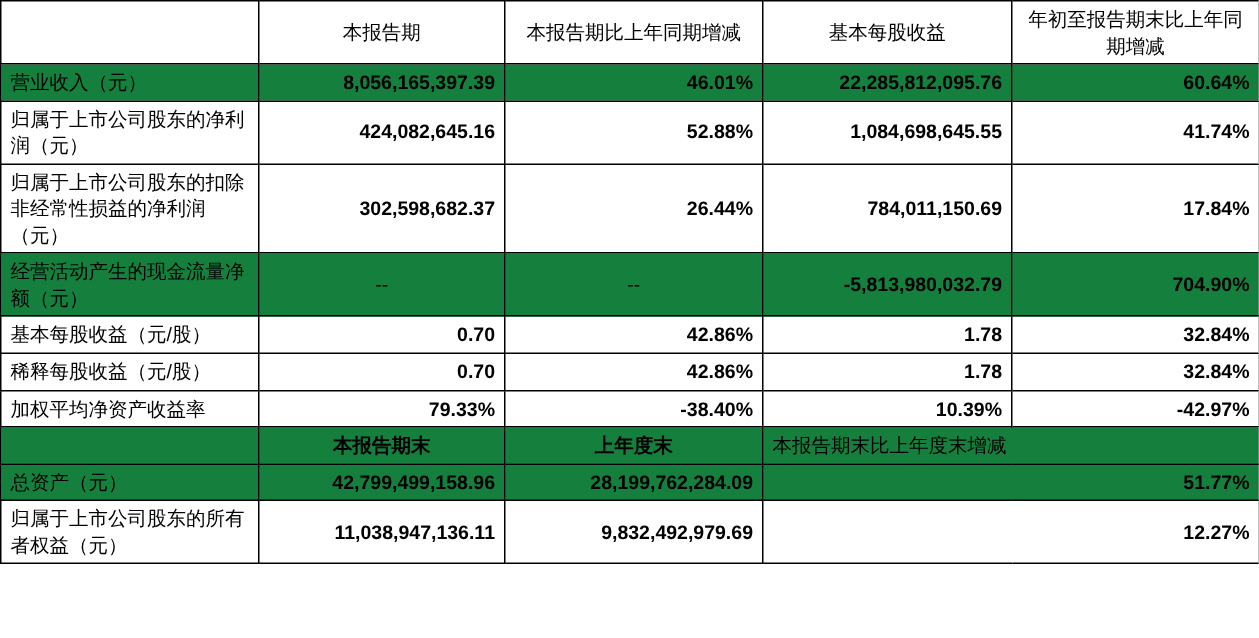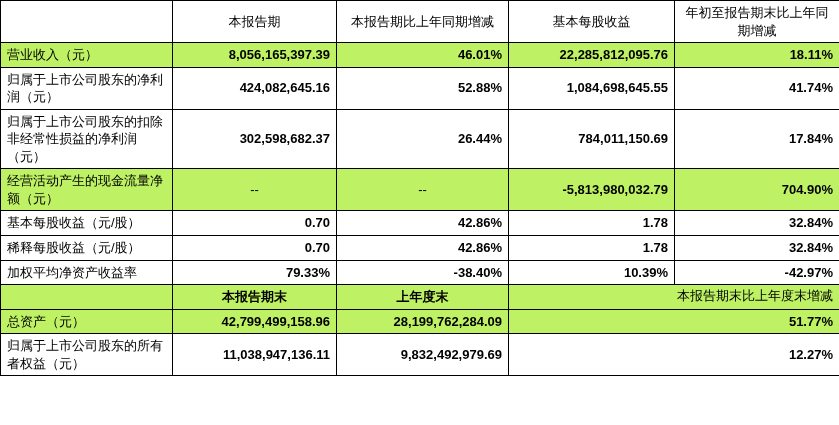--- a/index.html
+++ b/index.html
@@ -38,24 +38,24 @@
   .c-c { width: 166px; text-align: right; }
   .c-d { width: 165px; text-align: right; }
 
   .hdr {
     text-align: center;
     font-weight: normal;
   }
   .hdr-blank { }
   .right { text-align: right; font-weight: bold; }
   .dash { text-align: center; }
-  .shaded { background: #bef264; }
+  .shaded { background: #15803d; }
   .rowlabel { text-align: left; }
   .h-sub { text-align: center; font-weight: bold; }
-  .span-wide { text-align: right; font-family: Liberation Mono, monospace; }
+  .span-wide { text-align: left; }
 </style>
 </head>
 <body>
 
 <div class="sheet">
   <table class="fin">
     <colgroup>
       <col class="c-label">
       <col class="c-a">
       <col class="c-b">
@@ -69,21 +69,21 @@
         <td class="hdr">本报告期比上年同期增减</td>
         <td class="hdr">基本每股收益</td>
         <td class="hdr">年初至报告期末比上年同期增减</td>
       </tr>
 
       <tr>
         <td class="rowlabel shaded">营业收入（元）</td>
         <td class="right shaded">8,056,165,397.39</td>
         <td class="right shaded">46.01%</td>
         <td class="right shaded">22,285,812,095.76</td>
-        <td class="right shaded">18.11%</td>
+        <td class="right shaded">60.64%</td>
       </tr>
 
       <tr>
         <td class="rowlabel">归属于上市公司股东的净利润（元）</td>
         <td class="right">424,082,645.16</td>
         <td class="right">52.88%</td>
         <td class="right">1,084,698,645.55</td>
         <td class="right">41.74%</td>
       </tr>
 

